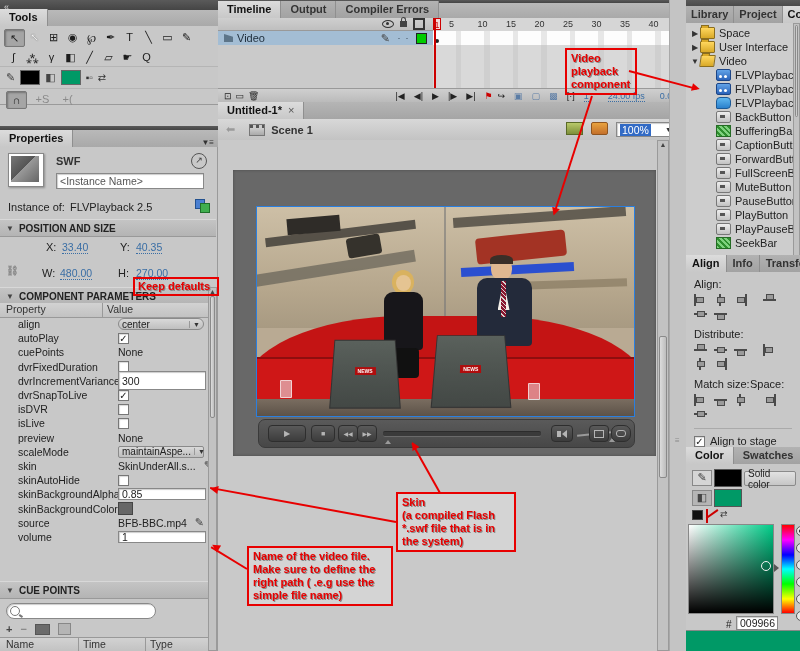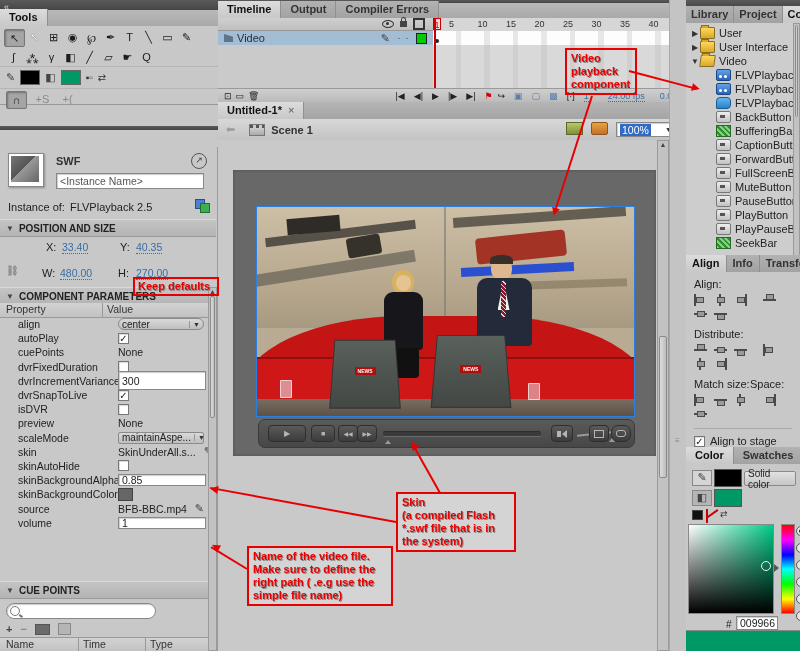--- a/index.html
+++ b/index.html
@@ -93,20 +93,24 @@
       <span style="font-size:10px;color:#333;">⇄</span>
     </div>
     <div id="tools-r4" style="display:flex;gap:6px;padding:2px 6px;border-top:1px solid #b5b5b5;">
         <span class="toolico sel">∩</span>
         <span class="toolico" style="color: rgb(138, 138, 138);">+S</span>
         <span class="toolico" style="color: rgb(138, 138, 138);">+(</span>
       </div>
   </div>
 
   <div class="abs darkstrip" style="left:0;top:126px;width:218px;height:4px;"></div>
+  <div class="abs tabbar" style="left:0;top:130px;width:218px;height:17px;">
+    <span class="tab active">Properties</span>
+    <span style="margin-left:auto;margin-right:4px;font-size:8px;color:#333;">▼≡</span>
+  </div>
   <div class="abs" style="left:0;top:147px;width:218px;height:504px;background:#c8c8c8;border-right:1px solid #9a9a9a;box-sizing:border-box;">
 
     <div class="abs" style="left:8px;top:6px;width:34px;height:32px;background:#fff;border:1px solid #888;box-shadow:1px 1px 2px rgba(0,0,0,.3);">
       <div style="margin:2px;width:28px;height:26px;background:linear-gradient(135deg,#777 0%,#555 45%,#999 46%,#666 100%);"></div>
     </div>
     <div class="abs" style="left:56px;top:8px;font-weight:bold;color:#333;">SWF</div>
     <div class="abs" style="right:10px;top:6px;width:14px;height:14px;border:1px solid #555;border-radius:50%;text-align:center;line-height:13px;font-size:9px;color:#444;">↗</div>
     <div class="abs field" style="left:56px;top:26px;width:148px;height:16px;color:#555;">&lt;Instance Name&gt;</div>
 
     <div class="abs" style="left:8px;top:54px;">Instance of:</div>
@@ -173,20 +177,26 @@
           </span>
         </div>
         <div class="prow">
           <span class="pn">dvrSnapToLive</span>
           <span style="display: flex; align-items: center; flex: 1 1 0%;">
             <span class="chk">✓</span>
           </span>
         </div>
         <div class="prow">
           <span class="pn">isDVR</span>
+          <span style="display: flex; align-items: center; flex: 1 1 0%;">
+            <span class="chk"></span>
+          </span>
+        </div>
+        <div class="prow">
+          <span class="pn">isLive</span>
           <span style="display: flex; align-items: center; flex: 1 1 0%;">
             <span class="chk"></span>
           </span>
         </div>
         <div class="prow">
           <span class="pn">preview</span>
           <span style="display: flex; align-items: center; flex: 1 1 0%;">
             <span>None</span>
           </span>
         </div>
@@ -430,21 +440,21 @@
   <div class="abs tabbar" style="left:686px;top:8px;width:114px;height:15px;">
     <span class="tab" style="padding:2px 5px 3px;">Library</span>
     <span class="tab" style="padding:2px 5px 3px;">Project</span>
     <span class="tab active" style="padding:2px 5px 3px;">Components</span>
   </div>
   <div class="abs" style="left:686px;top:23px;width:114px;height:233px;background:#cdcdcd;border-bottom:1px solid #9a9a9a;overflow:hidden;">
     <div id="comp-tree" style="padding-top:3px;">
         <div class="trow" style="padding-left: 4px;">
           <span class="twist">▶</span>
           <span class="tico folder"></span>
-          <span>User</span>
+          <span>Space</span>
         </div>
         <div class="trow" style="padding-left: 4px;">
           <span class="twist">▶</span>
           <span class="tico folder"></span>
           <span>User Interface</span>
         </div>
         <div class="trow" style="padding-left: 4px;">
           <span class="twist">▼</span>
           <span class="tico folder-open"></span>
           <span>Video</span>

